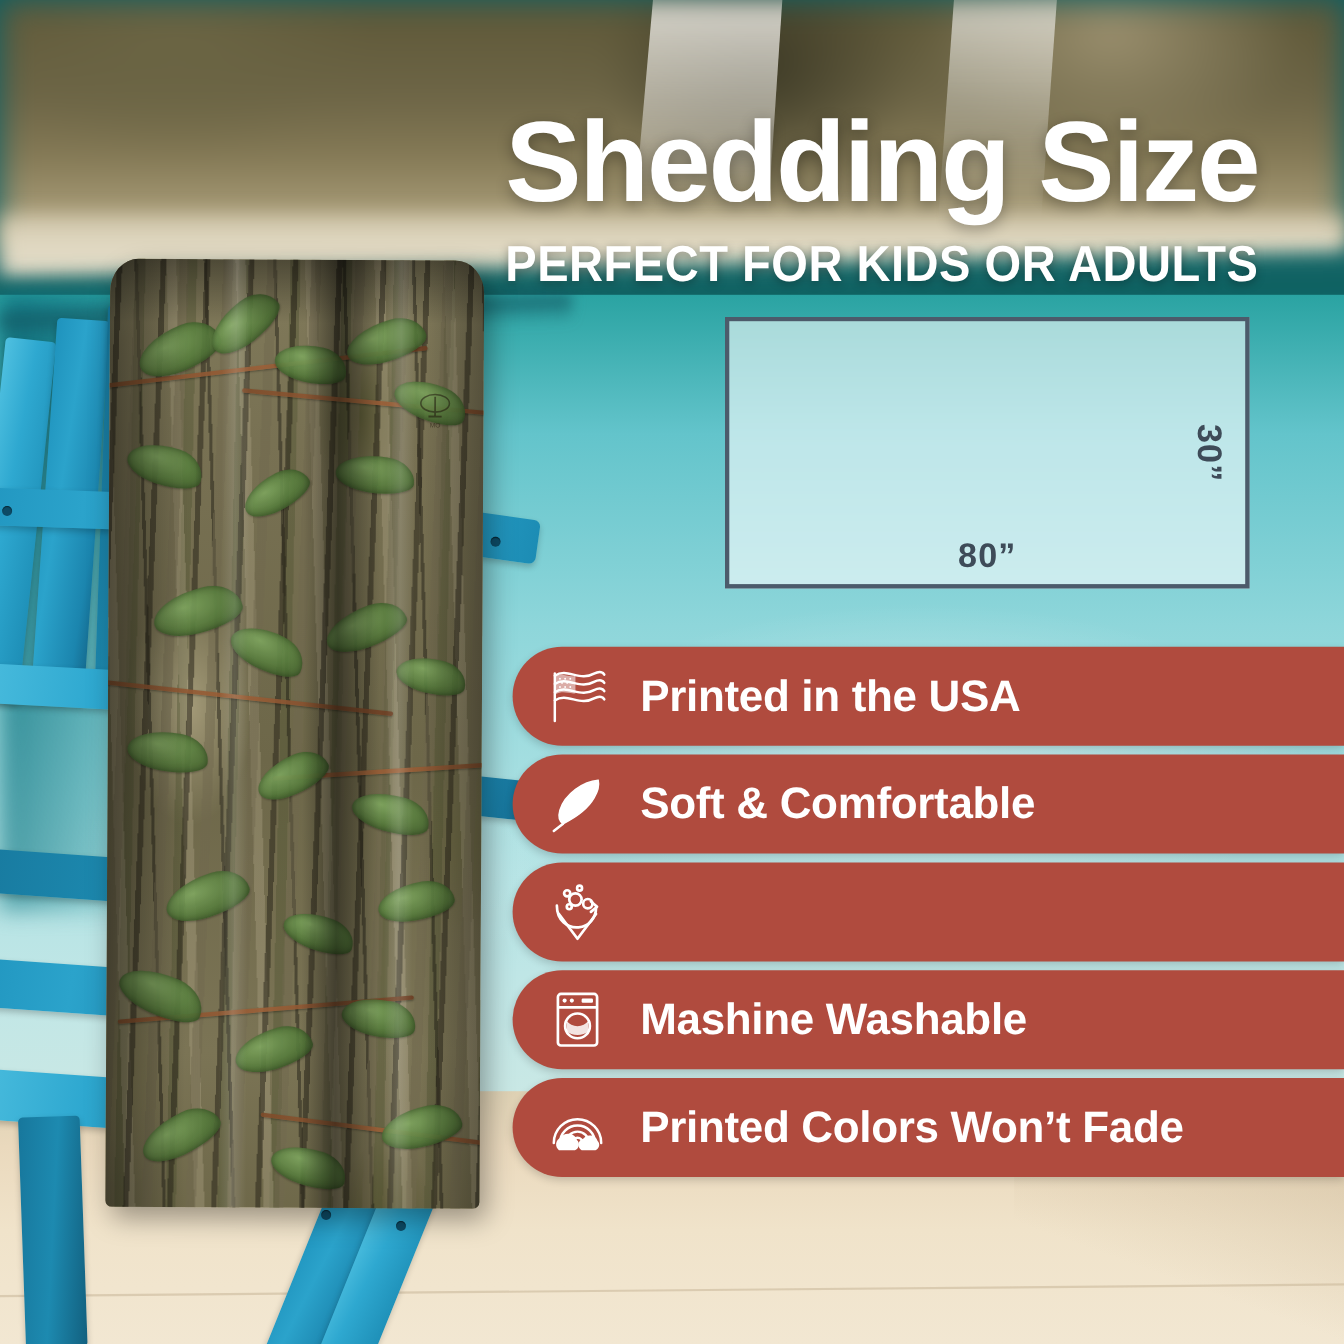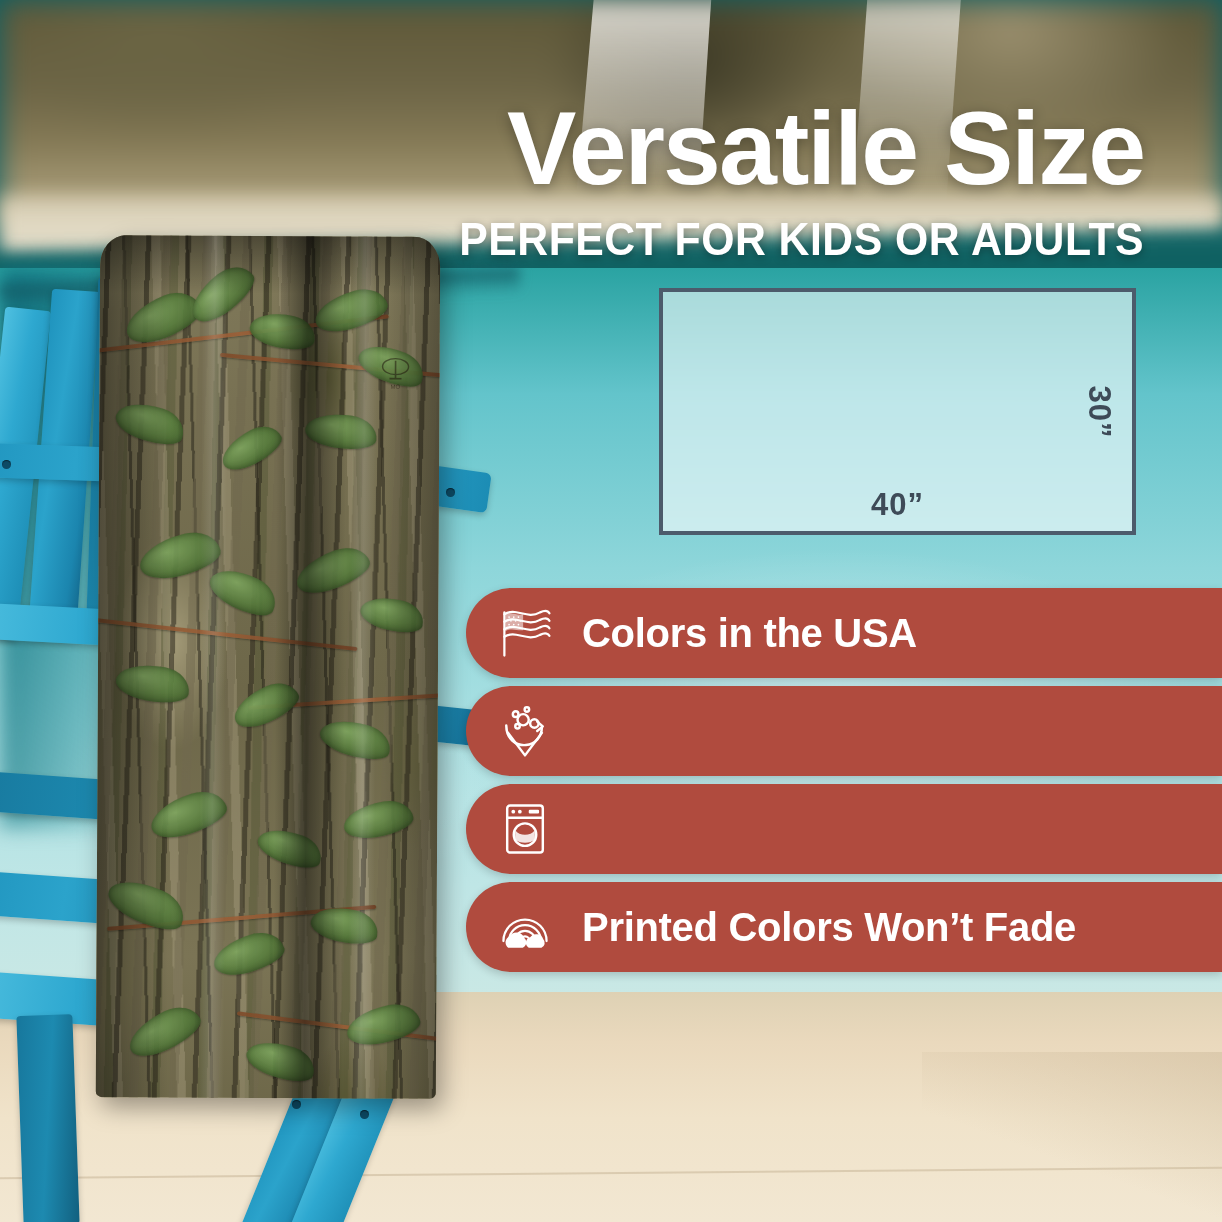--- a/index.html
+++ b/index.html
@@ -345,26 +345,26 @@
     <div class="towel-fold" style="left:74%;"></div>
 
     <svg class="brand-stamp" viewBox="0 0 40 38">
       <ellipse cx="20" cy="12" rx="13" ry="8" fill="none" stroke="#20180e" stroke-width="1.4"></ellipse>
       <path d="M20 6 L20 24 M14 24 L26 24" stroke="#20180e" stroke-width="1.6" fill="none"></path>
       <text x="20" y="34" font-size="6" text-anchor="middle" fill="#20180e">MO</text>
     </svg>
   </div>
 
   <div class="title-wrap">
-    <div class="title">Versatile Size</div>
+    <div class="title">Shedding Size</div>
     <div class="subtitle">PERFECT FOR KIDS OR ADULTS</div>
   </div>
 
   <div class="dim-box">
-    <div class="dim-w">40”</div>
+    <div class="dim-w">80”</div>
     <div class="dim-h">30”</div>
   </div>
 
   <div class="features">
 
     <div class="bar">
       <div class="bar-icon">
         <svg viewBox="0 0 64 64" fill="none" stroke="#fff" stroke-width="2.4" stroke-linecap="round">
           <path d="M10 10 L10 56"></path>
           <path d="M10 12 C22 4, 34 18, 48 10 C54 7, 57 9, 58 11"></path>
@@ -378,23 +378,32 @@
               <circle cx="25" cy="15" r=".9"></circle>
             <circle cx="17" cy="19" r=".9"></circle>
               <circle cx="22" cy="19" r=".9"></circle>
               <circle cx="27" cy="19" r=".9"></circle>
             <circle cx="15" cy="23" r=".9"></circle>
               <circle cx="20" cy="23" r=".9"></circle>
               <circle cx="25" cy="23" r=".9"></circle>
           </g>
         </svg>
       </div>
-      <div class="bar-label">Colors in the USA</div>
+      <div class="bar-label">Printed in the USA</div>
     </div>
 
+    <div class="bar">
+      <div class="bar-icon">
+        <svg viewBox="0 0 64 64" fill="none" stroke="#fff" stroke-width="2.4" stroke-linecap="round">
+          <path d="M52 9 C38 10, 20 22, 15 38 C13 45, 15 49, 18 51 C24 48, 40 40, 48 26 C52 19, 53 13, 52 9 Z" fill="#fff" stroke="#fff" stroke-width="1.6"></path>
+          <path d="M18 51 L9 58"></path>
+        </svg>
+      </div>
+      <div class="bar-label">Soft &amp; Comfortable</div>
+    </div>
 
     <div class="bar">
       <div class="bar-icon">
         <svg viewBox="0 0 64 64" fill="none" stroke="#fff" stroke-width="2.6" stroke-linecap="round" stroke-linejoin="round">
           <circle cx="30" cy="20" r="6"></circle>
           <circle cx="42" cy="24" r="4.5"></circle>
           <circle cx="22" cy="14" r="3"></circle>
           <circle cx="34" cy="9" r="2.4"></circle>
           <circle cx="24" cy="27" r="2.4"></circle>
           <path d="M12 26 C12 40, 22 48, 33 47 C43 46, 50 38, 50 28"></path>
@@ -409,20 +418,21 @@
         <svg viewBox="0 0 64 64" fill="none" stroke="#fff" stroke-width="2.6" stroke-linejoin="round">
           <rect x="13" y="7" width="38" height="50" rx="3"></rect>
           <path d="M13 20 L51 20"></path>
           <circle cx="19.5" cy="13.5" r="2" fill="#fff" stroke="none"></circle>
           <circle cx="26.5" cy="13.5" r="2" fill="#fff" stroke="none"></circle>
           <rect x="36" y="11.5" width="11" height="4" rx="1.2" fill="#fff" stroke="none"></rect>
           <circle cx="32" cy="38" r="12"></circle>
           <path d="M21.5 33 C26 40, 38 40, 42.5 33 L42.5 43 C38 48, 26 48, 21.5 43 Z" fill="#fff" stroke="none" opacity=".85"></path>
         </svg>
       </div>
+      <div class="bar-label">Mashine Washable</div>
     </div>
 
     <div class="bar">
       <div class="bar-icon">
         <svg viewBox="0 0 64 64" fill="none" stroke="#fff" stroke-width="2.4" stroke-linecap="round">
           <path d="M9 47 A23 23 0 0 1 55 47"></path>
           <path d="M15 47 A17 17 0 0 1 49 47"></path>
           <path d="M21 47 A11 11 0 0 1 43 47"></path>
           <path d="M27 47 A5 5 0 0 1 37 47"></path>
           <path d="M14 54 a7 7 0 0 1 1.5 -12 a9 9 0 0 1 16 2 a6 6 0 0 1 -2 10 Z" fill="#fff" stroke="none"></path>

